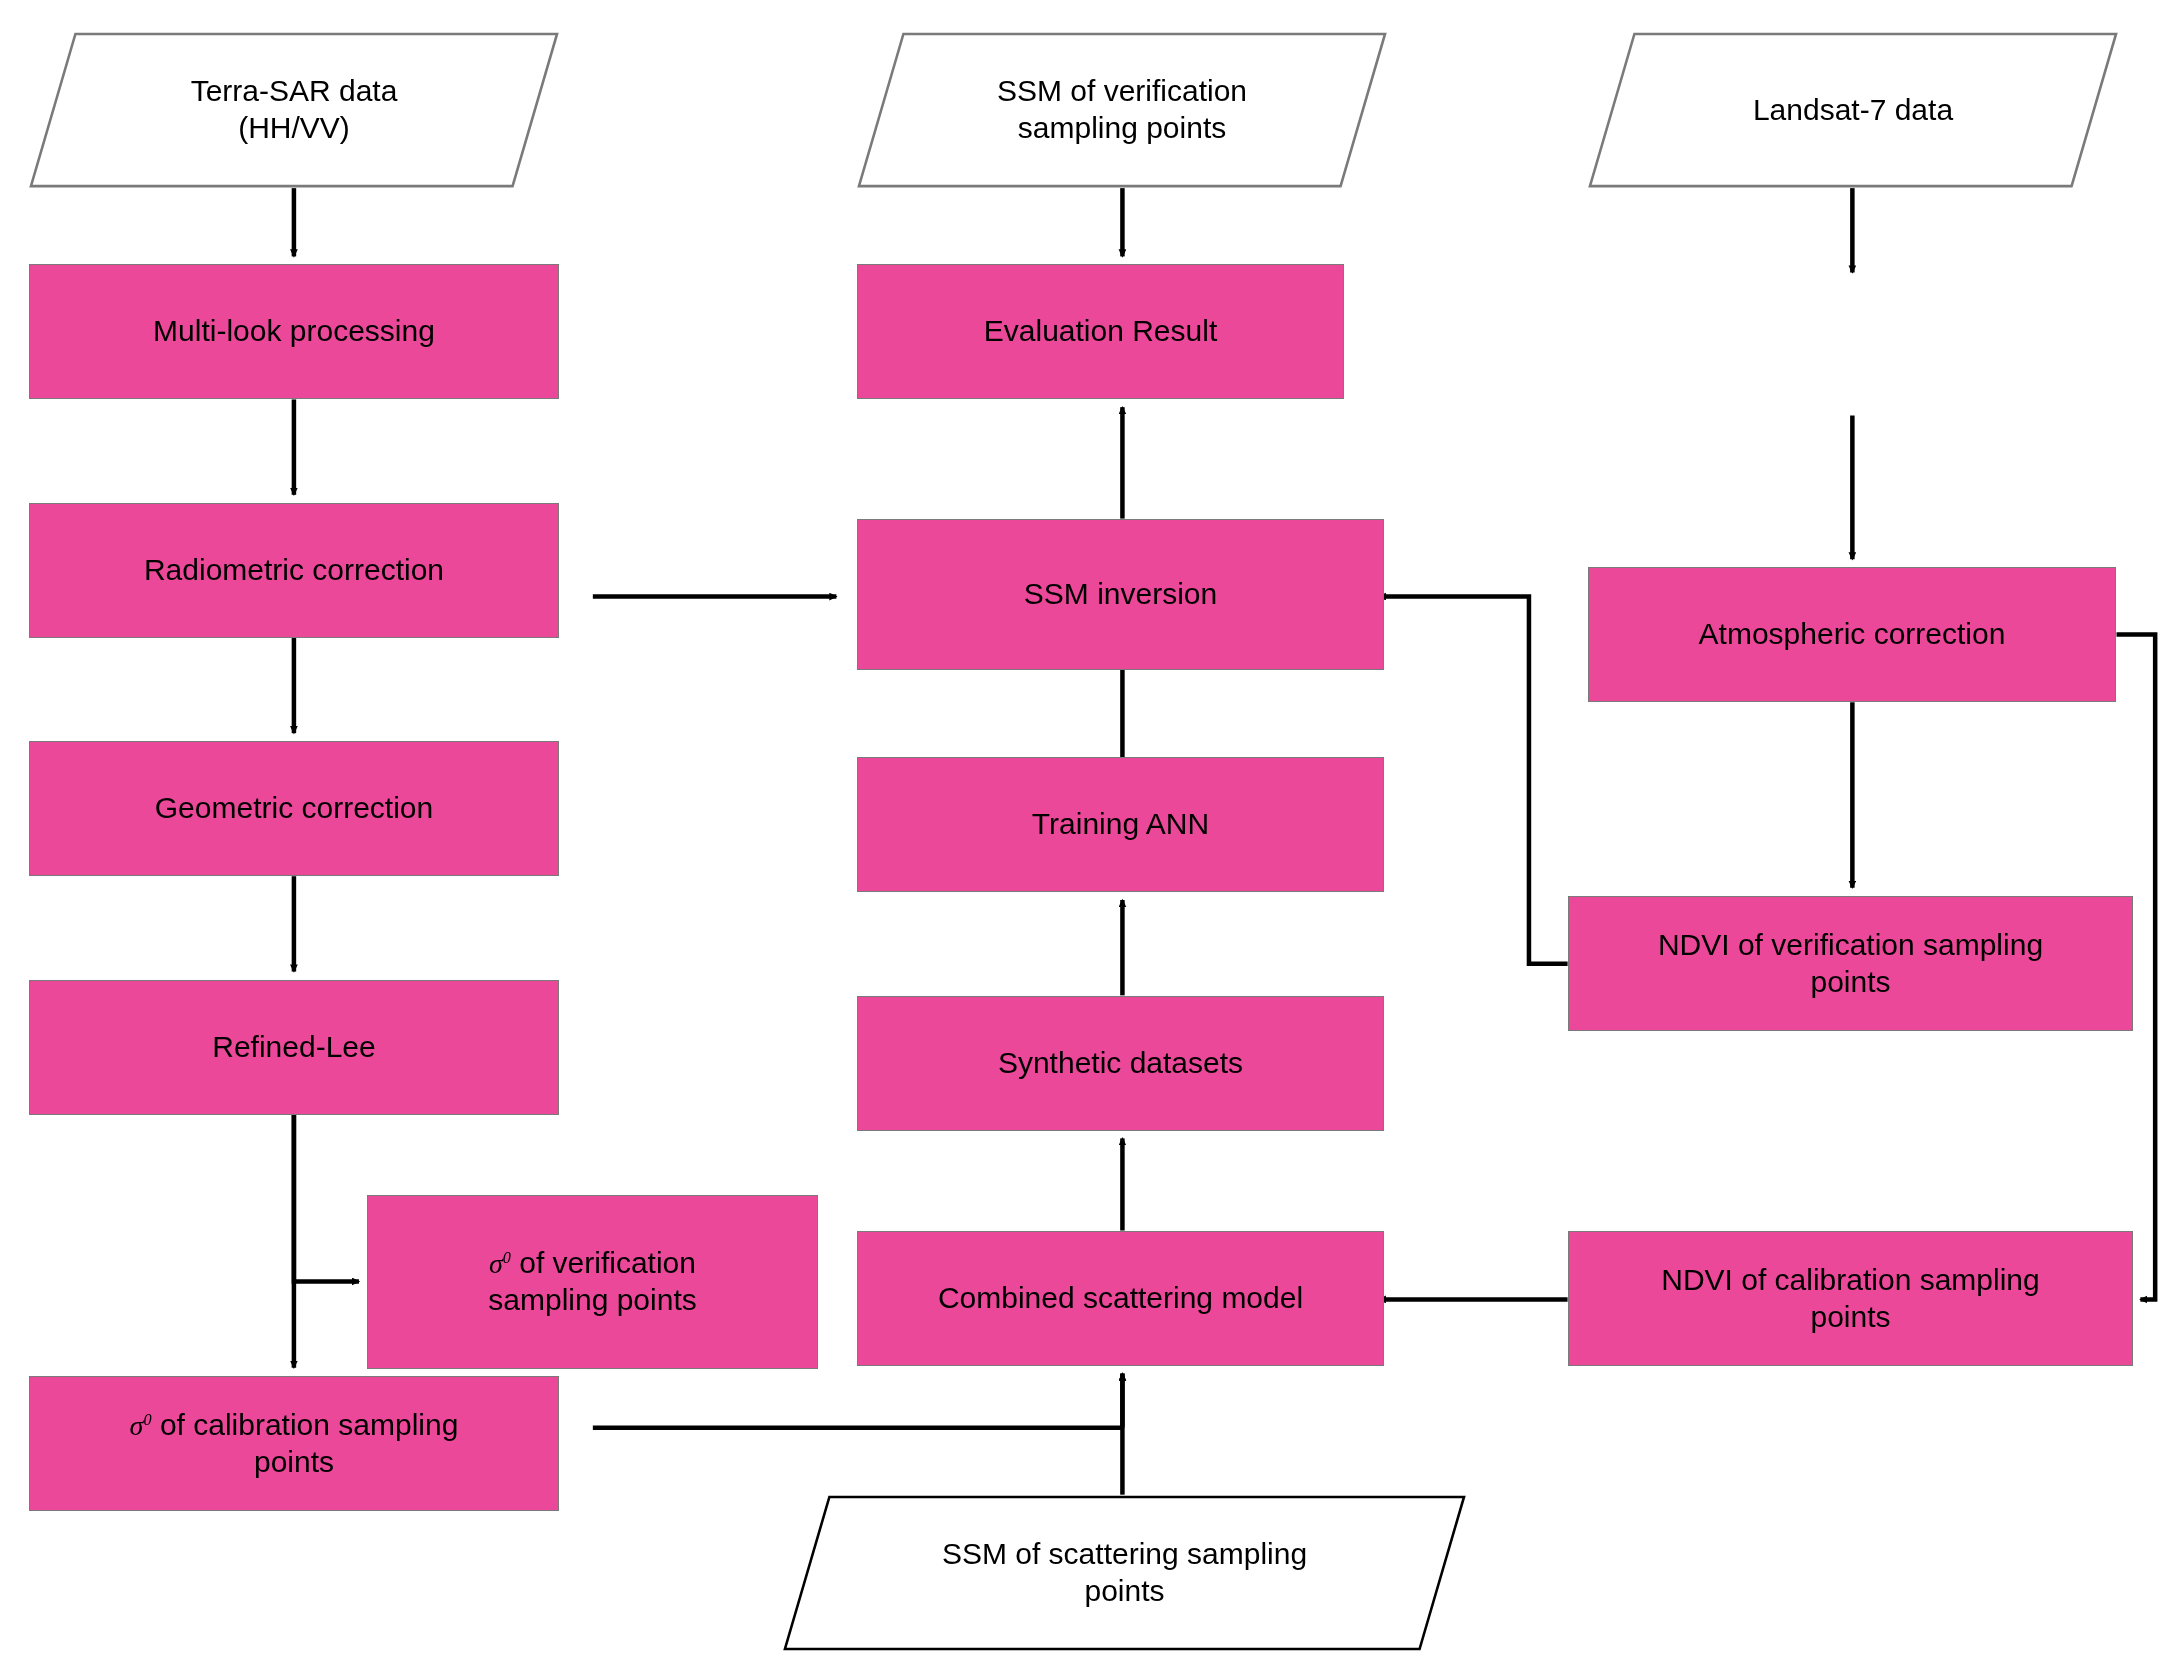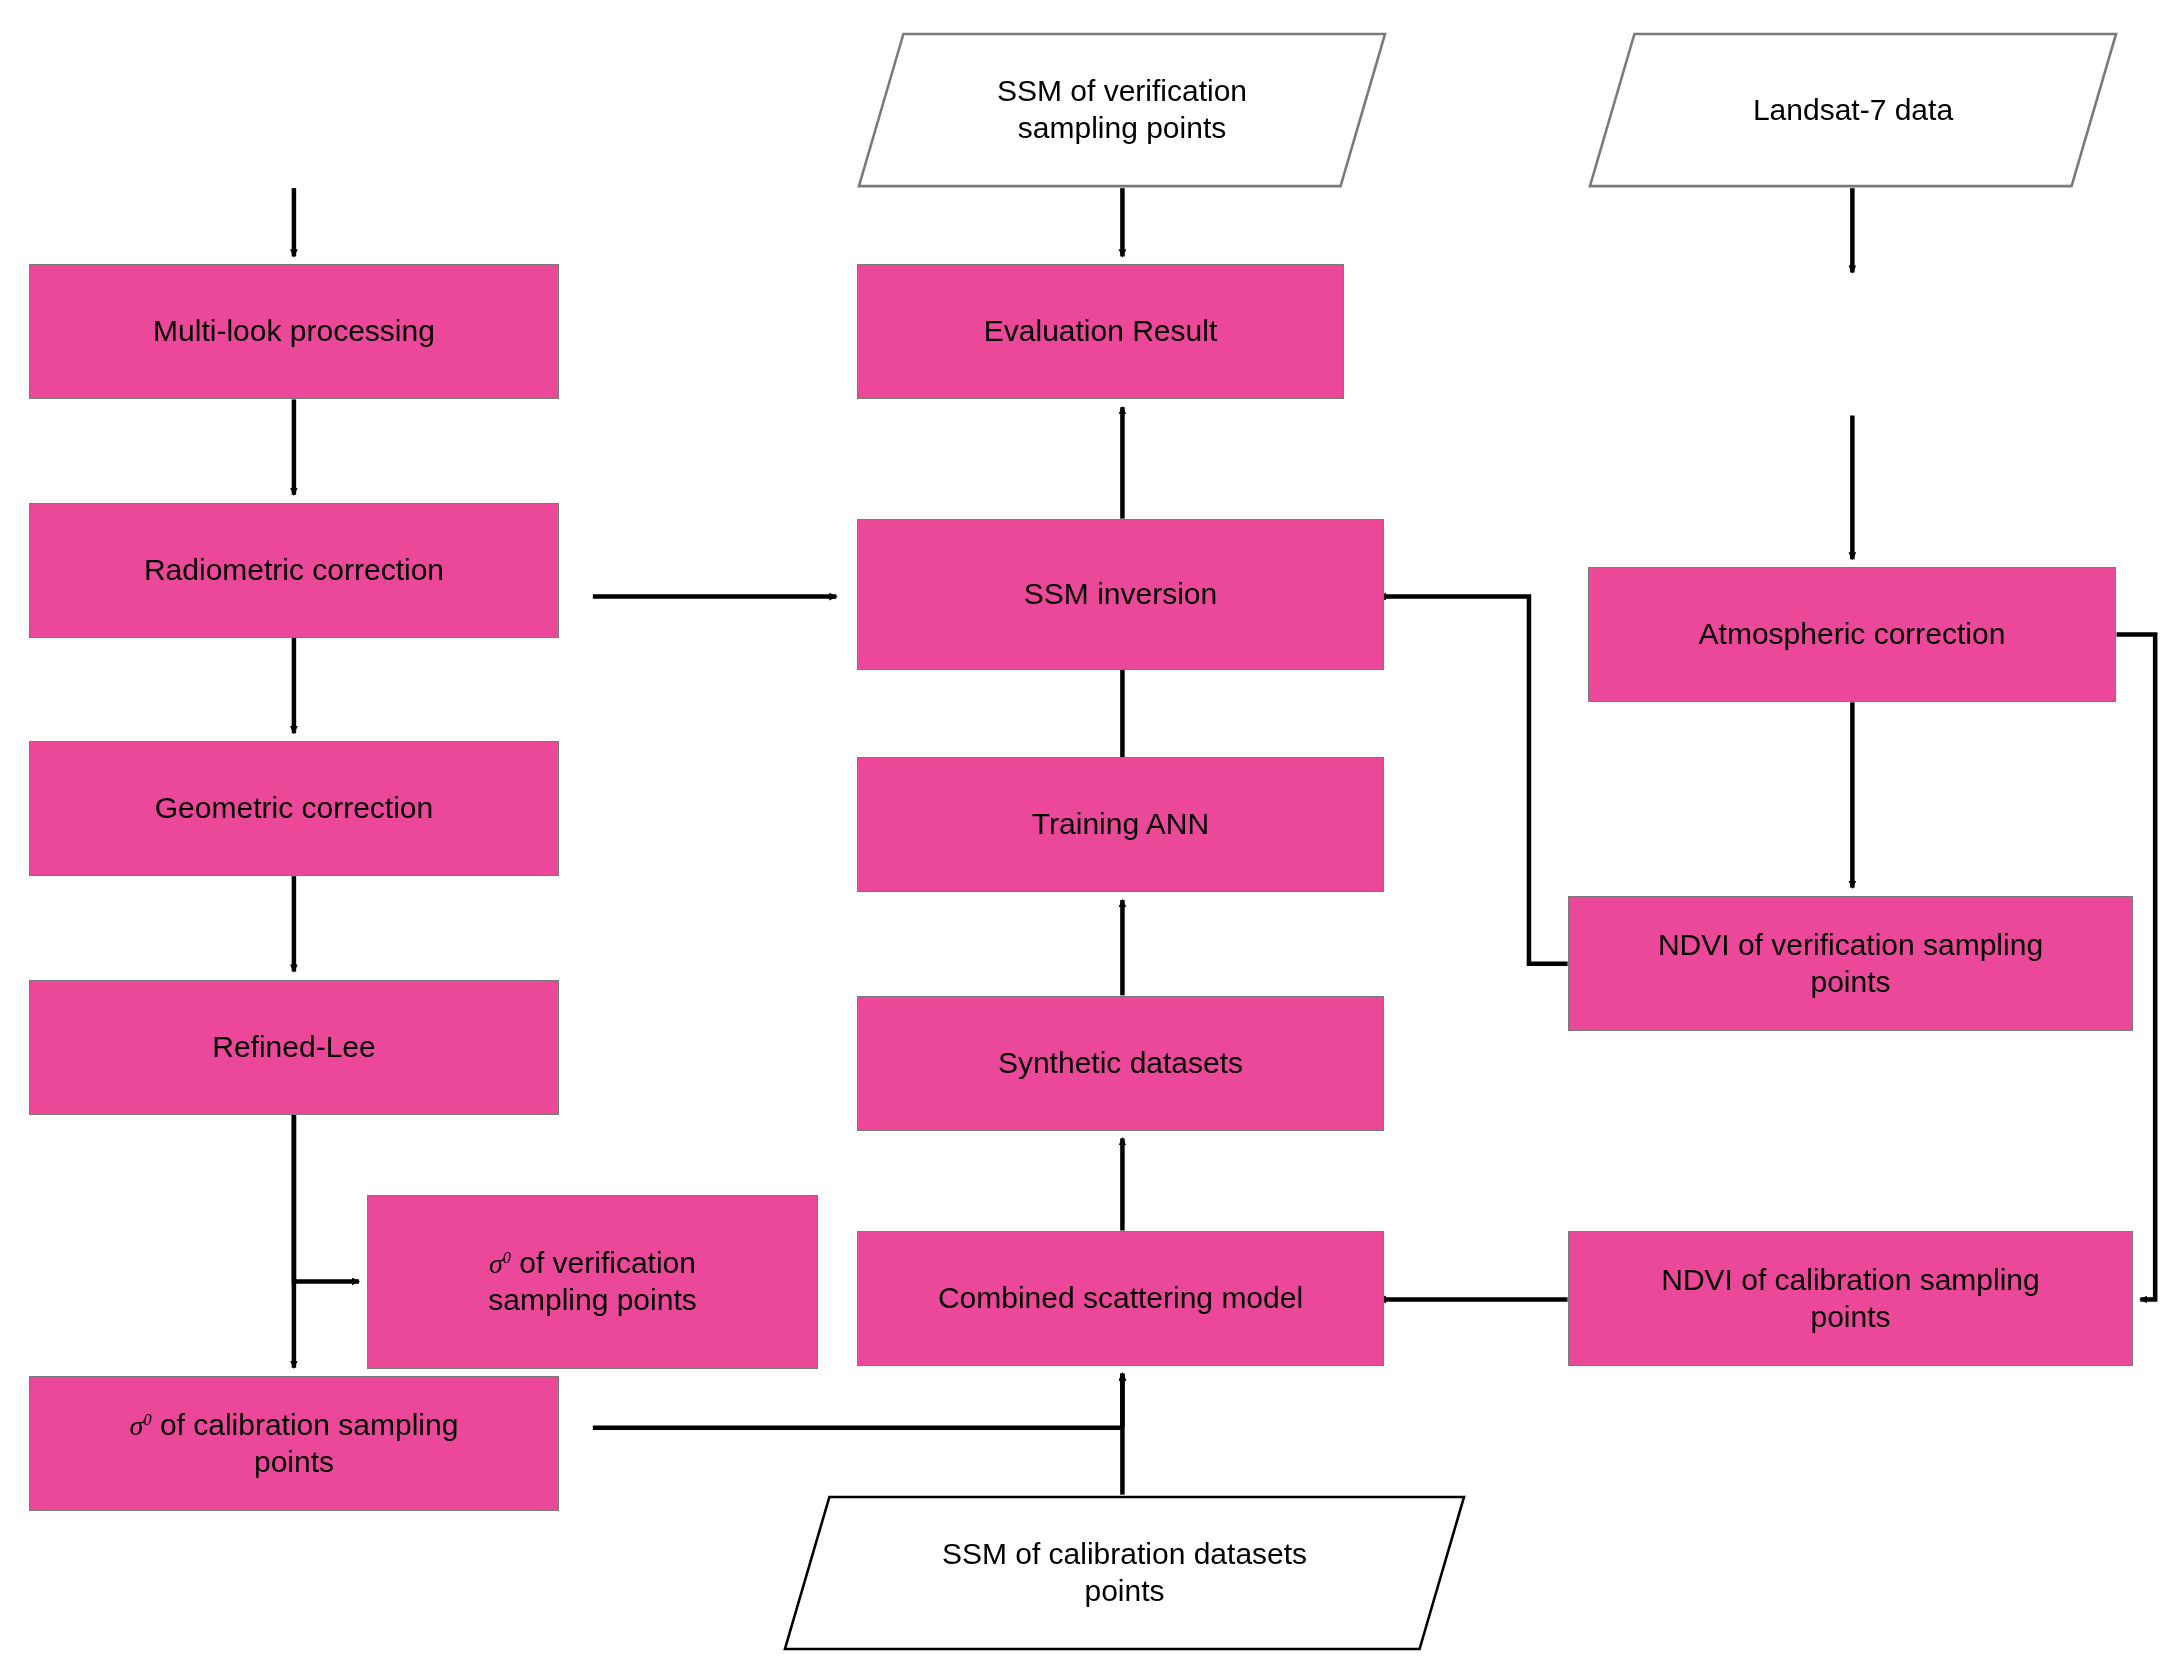--- a/index.html
+++ b/index.html
@@ -59,20 +59,29 @@
       <path d="M2433,1496 L2373,1496 L2373,926 L2140,926"></path>
 
       <path d="M2433,2017 L2140,2017"></path>
     </g>
 
     <g stroke="#000" stroke-width="7" fill="none">
       <path d="M920,2216 L1742,2216"></path>
     </g>
   </svg>
 
+  <div class="node pgram" style="left:29px;top:32px;width:530px;height:156px;">
+    <svg class="shape" viewBox="0 0 822 242" preserveAspectRatio="none">
+      <polygon points="72,3 819,3 750,239 3,239" fill="#fff" stroke="#7a7a7a" stroke-width="4"></polygon>
+    </svg>
+    <div class="lbl">
+      <div>Terra-SAR data</div>
+      <div>(HH/VV)</div>
+    </div>
+  </div>
 
   <div class="node proc" style="left:29px;top:264px;width:530px;height:135px;">
     <div class="lbl">Multi-look processing</div>
   </div>
 
   <div class="node proc" style="left:29px;top:503px;width:530px;height:135px;">
     <div class="lbl">Radiometric correction</div>
   </div>
 
   <div class="node proc" style="left:29px;top:741px;width:530px;height:135px;">
@@ -125,21 +134,21 @@
 
   <div class="node proc" style="left:857px;top:996px;width:527px;height:135px;">
     <div class="lbl">Synthetic datasets</div>
   </div>
 
   <div class="node pgram" style="left:783px;top:1495px;width:683px;height:156px;">
     <svg class="shape" viewBox="0 0 1060 242" preserveAspectRatio="none">
       <polygon points="72,3 1057,3 988,239 3,239" fill="#fff" stroke="#000" stroke-width="4"></polygon>
     </svg>
     <div class="lbl">
-      <div>SSM of calibration datasets</div>
+      <div>SSM of scattering sampling</div>
       <div>points</div>
     </div>
   </div>
 
   <div class="node pgram" style="left:1588px;top:32px;width:530px;height:156px;">
     <svg class="shape" viewBox="0 0 822 242" preserveAspectRatio="none">
       <polygon points="72,3 819,3 750,239 3,239" fill="#fff" stroke="#7a7a7a" stroke-width="4"></polygon>
     </svg>
     <div class="lbl">Landsat-7 data</div>
   </div>

